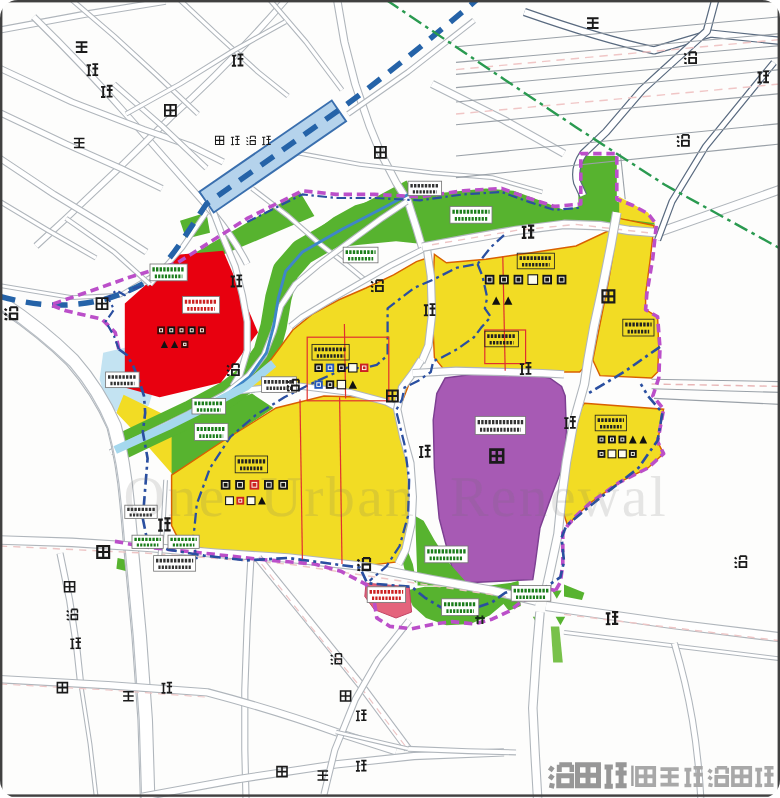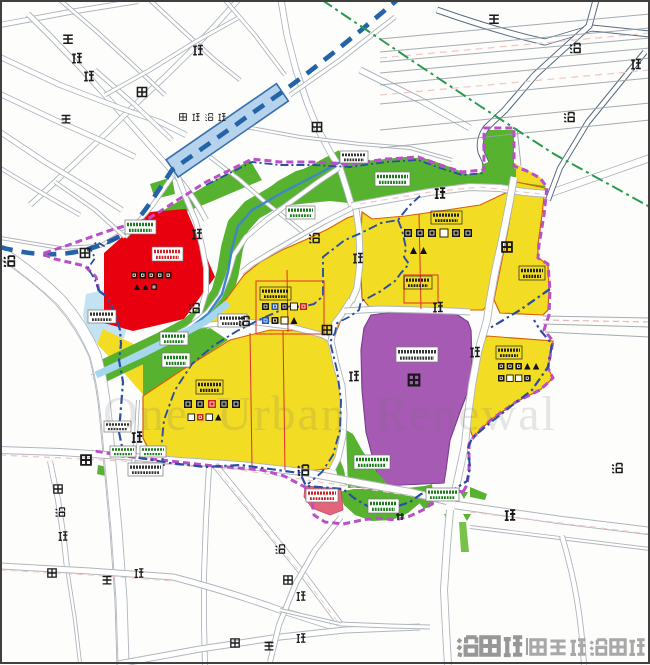--- a/index.html
+++ b/index.html
@@ -1,14 +1,14 @@
 <!DOCTYPE html>
 <html><head><meta charset="utf-8"><title>map</title>
 <style>html,body{margin:0;padding:0;background:#fff;font-family:"Liberation Sans",sans-serif;}
-#map{width:650px;height:665px;overflow:hidden;}</style></head>
+#map{width:650px;height:665px;overflow:hidden;border-radius:15px;}</style></head>
 <body>
 <div id="map">
 <svg width="650" height="665" viewBox="0 0 650 665">
 <defs>
 <symbol id="k1" viewBox="0 0 10 10">
           <path d="M1.2,1.2 h7.6 v7.6 h-7.6 z M5,1.2 v7.6 M1.2,5 h7.6"></path>
         </symbol>
 <symbol id="k2" viewBox="0 0 10 10">
           <path d="M1,2 h3 M2.5,2 v7 M1,9 h3 M5,1.2 h4 M5,4.2 h4 M7,1.2 v7.6 M5,8.8 h4"></path>
         </symbol>

